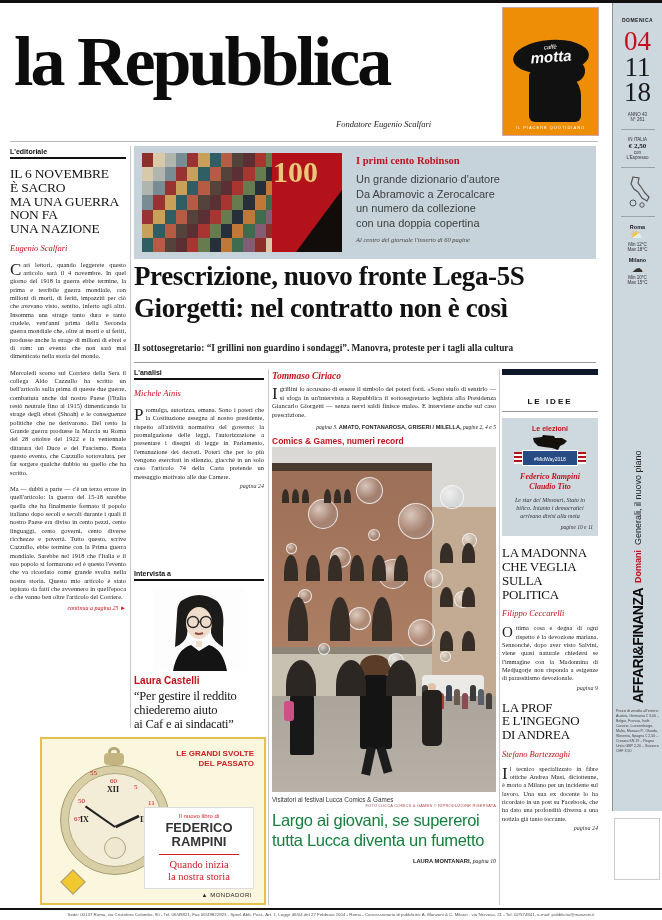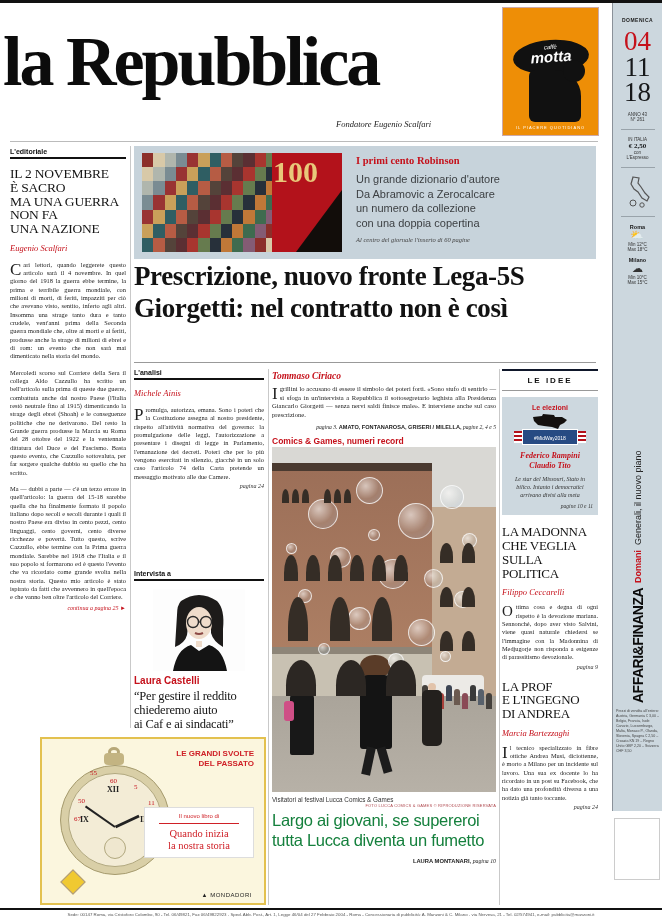--- a/index.html
+++ b/index.html
@@ -8,21 +8,21 @@
   #page {
     position:relative; width:662px; height:920px; margin:0 auto;
     background:#ffffff; overflow:hidden; color:#1a1a1a;
   }
   .pl { white-space:pre-line; }
 
   
   #topbar { position:absolute; left:0; top:0; width:662px; height:3px; background:#111; }
 
   
-  #masthead-title { position:absolute; left:3px; top:22px; font-size:70px; font-weight:bold; letter-spacing:-3px; color:#0c0c0c; }
+  #masthead-title { position:absolute; left:14px; top:22px; font-size:70px; font-weight:bold; letter-spacing:-3px; color:#0c0c0c; }
   #founder { position:absolute; left:336px; top:119px; font-style:italic; font-size:8.5px; color:#222; }
   #mast-rule { position:absolute; left:10px; top:141px; width:588px; height:1px; background:#bbb; }
 
   
   #motta { position:absolute; left:502px; top:7px; width:97px; height:129px; background:#ee8e06; border:1px solid #caa; padding:4px; }
   #motta-inner { position:relative; width:100%; height:100%; }
   #motta-oval { position:absolute; left:6px; top:28px; width:76px; height:34px; background:#111; border-radius:50%; transform:rotate(-4deg); text-align:center; }
   #motta-caffe { display:block; color:#fff; font-style:italic; font-size:6px; padding-top:4px; font-family:"Liberation Sans",sans-serif;}
   #motta-brand { display:block; color:#fff; font-style:italic; font-weight:bold; font-size:15px; margin-top:-2px; font-family:"Liberation Sans",sans-serif; }
   #motta-cup { position:absolute; left:22px; top:58px; width:52px; height:52px; background:#111; border-radius:6px 26px 6px 6px; }
@@ -113,21 +113,21 @@
     background:radial-gradient(circle at 35% 32%, rgba(255,255,255,.6), rgba(210,235,255,.12) 55%, rgba(160,190,225,.28));
     border:1px solid rgba(255,255,255,.75); }
   #ph-caption { position:absolute; left:272px; top:796px; width:224px; font-family:"Liberation Sans",sans-serif; font-size:6.3px; color:#333; }
   #ph-credit { float:right; font-size:4px; color:#b0494f; letter-spacing:.2px; }
   #lucca-head { position:absolute; left:272px; top:810px; width:224px; font-family:"Liberation Sans",sans-serif; font-size:16.5px; line-height:1.22; letter-spacing:-.3px; color:#15803d; }
   #lucca-byline { position:absolute; left:272px; top:858px; width:224px; text-align:right; font-size:5.8px; color:#222; }
   #lucca-byline b { font-family:"Liberation Sans",sans-serif; }
 
   
   #idee { position:absolute; left:502px; top:369px; width:96px; }
-  #idee-head { text-align:center; font-family:"Liberation Sans",sans-serif; font-weight:bold; font-size:8px; letter-spacing:2px; color:#111; border-top:2px solid #0f172a; padding:5px 0 5px 0; border-bottom:1px solid #999; margin-bottom:6px;}
+  #idee-head { text-align:center; font-family:"Liberation Sans",sans-serif; font-weight:bold; font-size:8px; letter-spacing:2px; color:#111; border-top:6px solid #0f172a; padding:22px 0 5px 0; border-bottom:1px solid #999; margin-bottom:6px;}
   #elections { background:#cdd8df; padding:7px 5px 6px 5px; text-align:center; }
   #ele-kicker { font-family:"Liberation Sans",sans-serif; font-weight:bold; font-size:7px; color:#c5111b; }
   #ele-title { font-size:13px; line-height:1.06; letter-spacing:-.3px; color:#141414; margin-top:4px; }
   #ele-banner { position:relative; width:72px; height:30px; margin:8px auto 2px auto; }
   #ele-stripes { position:absolute; left:0; top:12px; width:72px; height:12px;
      background:repeating-linear-gradient(#b3121b 0 2px, #fff 2px 4px); }
   #ele-bluebox { position:absolute; left:8px; top:10px; width:56px; height:16px; background:#274b83; border:1px solid #fff; color:#fff; font-size:5px; font-family:"Liberation Sans",sans-serif; line-height:16px; }
   #ele-map { position:absolute; left:18px; top:-6px; width:36px; height:18px; }
   .ele-author { color:#c5111b; font-style:italic; font-weight:bold; font-size:8px; line-height:1.25; }
   #ele-sub { font-style:italic; font-size:6px; line-height:1.3; color:#333; margin-top:5px; }
@@ -213,21 +213,21 @@
       <span id="sb-aff">AFFARI&amp;FINANZA</span>
       <span id="sb-domani">Domani</span>
       <span id="sb-generali">Generali, il nuovo piano</span>
     </div>
     <div id="sb-foreign">Prezzi di vendita all'estero: Austria, Germania € 3,00 – Belgio, Francia, Isole Canarie, Lussemburgo, Malta, Monaco P., Olanda, Slovenia, Spagna € 2,50 – Croazia KN 19 – Regno Unito GBP 2,20 – Svizzera CHF 3,50</div>
   </div>
   <div id="sb-belowbox"></div>
 
   <div id="editorial">
     <div class="col-label">L'editoriale</div>
-    <div id="edit-title" class="pl">IL 2 NOVEMBRE
+    <div id="edit-title" class="pl">IL 6 NOVEMBRE
 È SACRO
 MA UNA GUERRA
 NON FA
 UNA NAZIONE</div>
     <div class="author">Eugenio Scalfari</div>
     <div class="bodytext">
       <span class="dropcap">C</span><span>ari lettori, quando leggerete questo articolo sarà il 4 novembre. In quel giorno del 1918 la guerra ebbe termine, la prima e terribile guerra mondiale, con milioni di morti, di feriti, impazziti per ciò che avevano visto, sentito, inferto agli altri. Insomma una strage tanto dura e tanto crudele, vent'anni prima della Seconda guerra mondiale che, oltre ai morti e ai feriti, produsse anche la strage di milioni di ebrei e di rom: un evento che non sarà mai dimenticato nella storia del mondo.</span>
     </div>
     <div class="bodytext">Mercoledì scorso sul Corriere della Sera il collega Aldo Cazzullo ha scritto un bell'articolo sulla prima di queste due guerre, combattuta anche dal nostro Paese (l'Italia restò neutrale fino al 1915) dimenticando la strage degli ebrei (Shoah) e le conseguenze politiche che ne derivarono. Del resto la Grande guerra produsse la Marcia su Roma del 28 ottobre del 1922 e la ventennale dittatura del Duce e del Fascismo. Basta questo evento, che Cazzullo sottovaluta, per far sorgere qualche dubbio su quello che ha scritto.</div>
     <div class="bodytext">Ma — dubbi a parte — c'è un terzo errore in quell'articolo: la guerra del 15-18 sarebbe quella che ha finalmente formato il popolo italiano dopo secoli e secoli durante i quali il nostro Paese era diviso in cento pezzi, cento linguaggi, cento governi, cento diverse ricchezze e povertà. Tutto questo, scrive Cazzullo, ebbe termine con la Prima guerra mondiale. Sarebbe nel 1918 che l'Italia e il suo popolo si formarono ed è questo l'evento che va ricordato come grande svolta nella nostra storia. Questo mio articolo è stato ispirato da fatti che avvennero in quell'epoca e che vanno ben oltre l'articolo del Corriere.</div>
@@ -330,20 +330,21 @@
     <div id="rob-kicker">I primi cento Robinson</div>
     <div id="rob-lines" class="pl">Un grande dizionario d'autore
 Da Abramovic a Zerocalcare
 un numero da collezione
 con una doppia copertina</div>
     <div id="rob-note">Al centro del giornale l'inserto di 60 pagine</div>
   </div>
 
   <div id="h1" class="pl">Prescrizione, nuovo fronte Lega-5S
 Giorgetti: nel contratto non è così</div>
+  <div id="deck">Il sottosegretario: “I grillini non guardino i sondaggi”. Manovra, proteste per i tagli alla cultura</div>
   <div id="deck-rule"></div>
 
   <div class="vdiv" style="left:130px; top:146px; height:582px;"></div>
   <div class="vdiv" style="left:268px; top:369px; height:536px;"></div>
   <div class="vdiv" style="left:499px; top:369px; height:536px;"></div>
 
   <div id="analysis">
     <div class="col-label">L'analisi</div>
     <div class="author">Michele Ainis</div>
     <div class="bodytext">
@@ -493,21 +494,21 @@
 CHE VEGLIA
 SULLA POLITICA</div>
     <div class="author">Filippo Ceccarelli</div>
     <div class="idee-body">
       <span class="dropcap-o">O</span><span>ttima cosa e degna di ogni rispetto è la devozione mariana. Sennonché, dopo aver visto Salvini, viene quasi naturale chiedersi se l'immagine con la Madonnina di Medjugorje non risponda a esigenze di parassitismo devozionale.</span>
     </div>
     <div class="pageref">pagina 9</div>
     <div class="idee-title pl">LA PROF
 E L'INGEGNO
 DI ANDREA</div>
-    <div class="author">Marcia Bartezzaghi</div>
+    <div class="author">Stefano Bartezzaghi</div>
     <div class="idee-body">
       <span class="dropcap">I</span><span>l tecnico specializzato in fibre ottiche Andrea Musi, diciottenne, è morto a Milano per un incidente sul lavoro. Una sua ex docente lo ha ricordato in un post su Facebook, che ha dato una profondità diversa a una notizia già tanto toccante.</span>
     </div>
     <div class="pageref">pagina 24</div>
   </div>
 
   <div id="ad">
     <div id="watch">
       <div id="watch-ring"></div>
       <div id="watch-crown"></div>
@@ -529,20 +530,22 @@
         </div>
       <div id="w-hand-m"></div>
       <div id="w-hand-h"></div>
       <div id="w-sub"></div>
       <div id="w-sign"></div>
     </div>
     <div id="ad-kicker" class="pl">LE GRANDI SVOLTE
 DEL PASSATO</div>
     <div id="ad-book">
       <div id="ad-newbook">Il nuovo libro di</div>
+      <div id="ad-authorname" class="pl">FEDERICO
+RAMPINI</div>
       <div id="ad-bookrule"></div>
       <div id="ad-booktitle" class="pl">Quando inizia
 la nostra storia</div>
     </div>
     <div id="ad-pub">▲ MONDADORI</div>
   </div>
 
   <div id="footrule"></div>
   <div id="footer-text">Sede: 00147 Roma, via Cristoforo Colombo, 90 - Tel. 06/49821, Fax 06/49822923 - Sped. Abb. Post., Art. 1, Legge 46/04 del 27 Febbraio 2004 - Roma - Concessionaria di pubblicità: A. Manzoni &amp; C. Milano - via Nervesa, 21 - Tel. 02/574941, e-mail: pubblicita@manzoni.it</div>
 </div>

